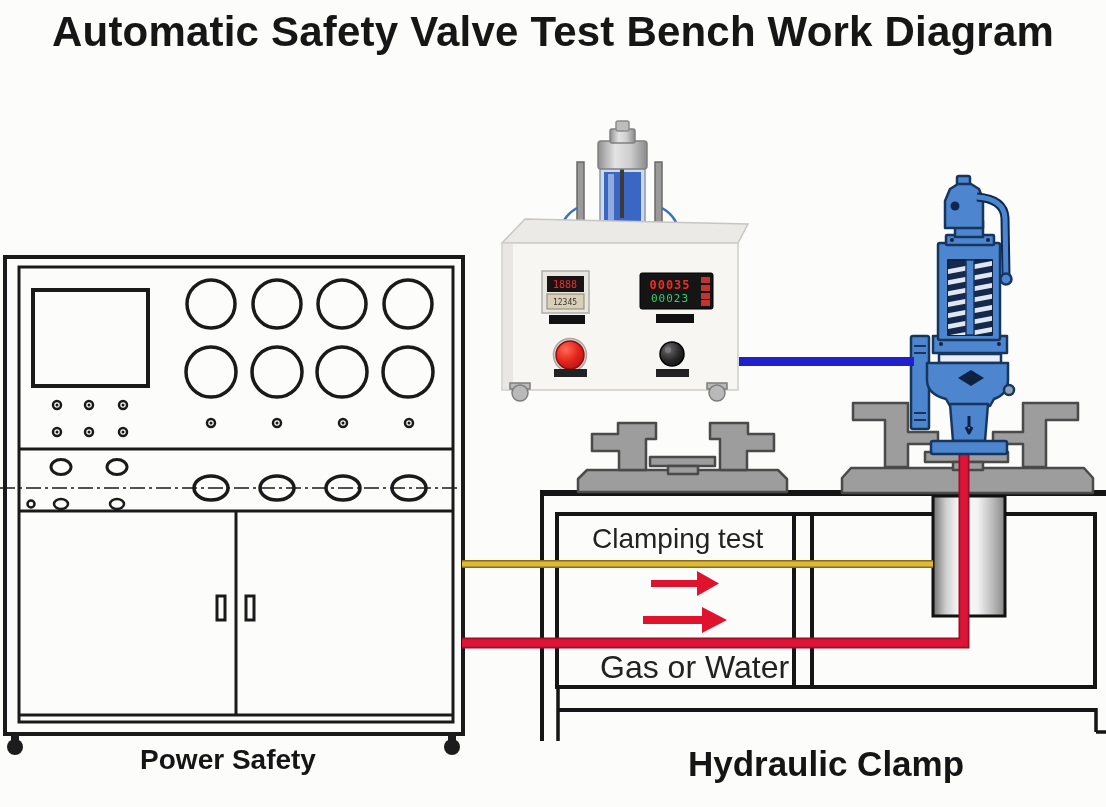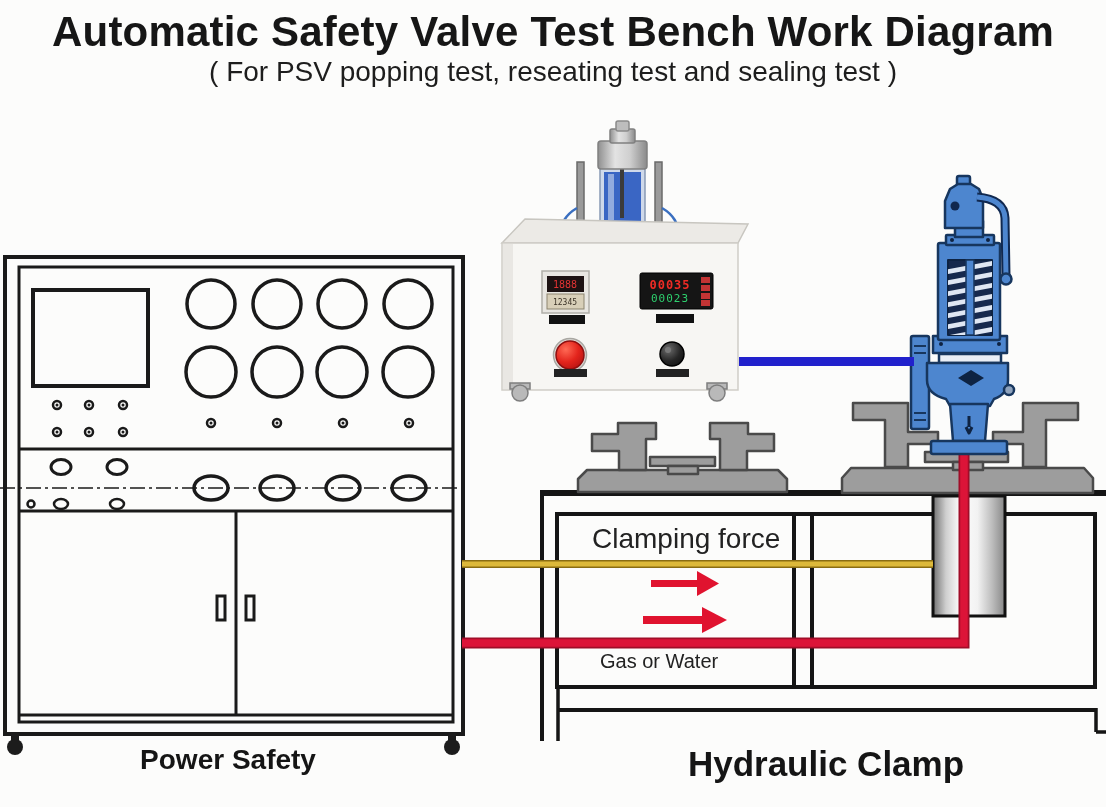--- a/index.html
+++ b/index.html
@@ -5,21 +5,21 @@
   html,body{margin:0;padding:0;background:#e9e9e9;}
   #stage{
     position:relative;width:1106px;height:807px;background:#fcfcfb;
     overflow:hidden;font-family:"Liberation Sans",sans-serif;
   }
   #diagram-svg{position:absolute;left:0;top:0;}
   .lbl{position:absolute;color:#1b1b1b;white-space:nowrap;line-height:1.1;}
   .title{left:50%;top:9px;transform:translateX(-50%);font-size:42px;font-weight:700;letter-spacing:.2px;color:#161616;}
   .subtitle{left:50%;top:57px;transform:translateX(-50%);font-size:28px;font-weight:400;color:#1d1d1d;}
   .clamping-force{left:592px;top:524px;font-size:28px;font-weight:500;color:#222;}
-  .gas-or-water{left:600px;top:650px;font-size:20px;font-weight:500;color:#222;}
+  .gas-or-water{left:600px;top:650px;font-size:32px;font-weight:500;color:#222;}
   .power-console{left:228px;top:745px;transform:translateX(-50%);font-size:28px;font-weight:700;color:#151515;}
   .hydraulic-clamp{left:826px;top:745px;transform:translateX(-50%);font-size:35px;font-weight:700;color:#151515;}
   .seg{font-family:"DejaVu Sans Mono","Liberation Mono",monospace;}
 </style>
 </head>
 <body>
 
 <div id="stage">
 
 <svg id="diagram-svg" width="1106" height="807" viewBox="0 0 1106 807">
@@ -251,19 +251,18 @@
     <circle cx="672" cy="354" r="12" fill="url(#knobGrad)" stroke="#000" stroke-width="1.5"></circle>
     <circle cx="668" cy="350" r="3" fill="#777"></circle>
     <rect x="554" y="369" width="33" height="8" fill="#222"></rect>
     <rect x="656" y="369" width="33" height="8" fill="#222"></rect>
   </g>
 
   <rect x="739" y="357" width="175" height="9" fill="#2121cc"></rect>
 </svg>
 
 <div class="lbl title">Automatic Safety Valve Test Bench Work Diagram</div>
-<div class="lbl subtitle">( For PSV popping test, reseating test and sealing test )</div>
-<div class="lbl clamping-force">Clamping force</div>
+<div class="lbl clamping-force">Clamping test</div>
 <div class="lbl gas-or-water">Gas or Water</div>
 <div class="lbl power-console">Power Safety</div>
 <div class="lbl hydraulic-clamp">Hydraulic Clamp</div>
 
 </div>
 
 </body></html>

